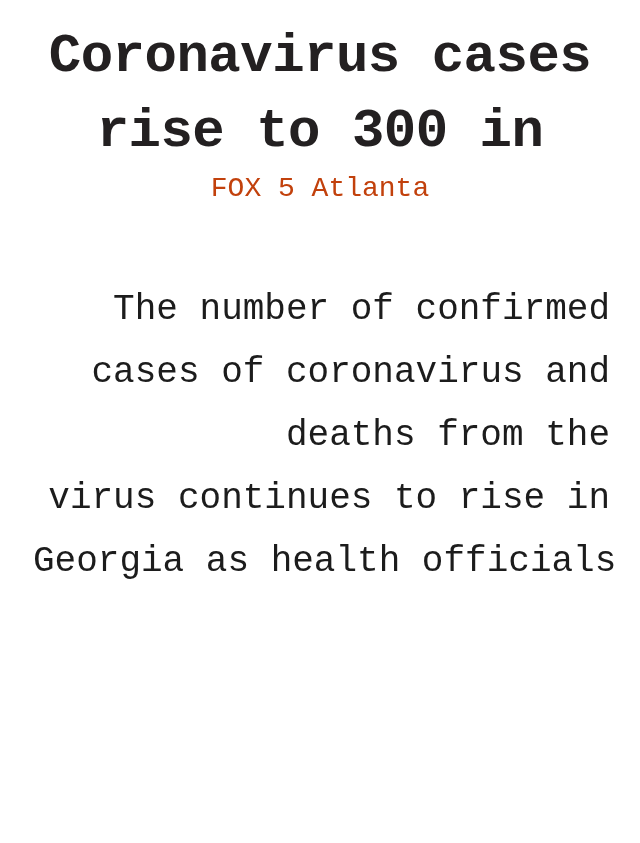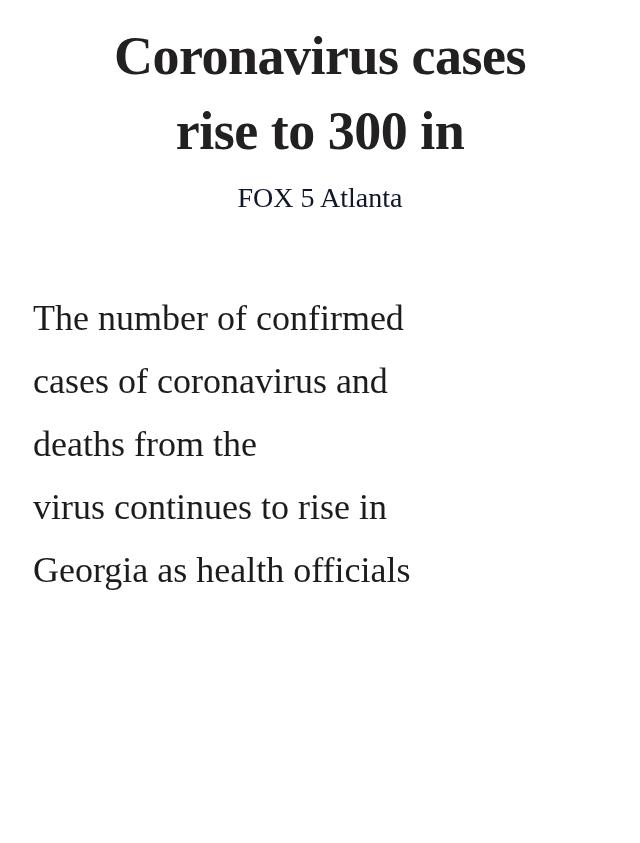--- a/index.html
+++ b/index.html
@@ -6,49 +6,48 @@
     margin: 0;
     padding: 0;
     background: #ffffff;
   }
   .page {
     position: relative;
     width: 640px;
     height: 843px;
     background: #ffffff;
     overflow: hidden;
-    font-family: Liberation Serif, serif;
+    font-family: Liberation Mono, monospace;
   }
   .headline {
     margin-top: 19px;
     text-align: center;
   }
   .headline .hl-line {
     font-size: 54px;
     font-weight: 700;
     line-height: 75px;
     height: 75px;
     color: #232021;
     letter-spacing: -0.5px;
     white-space: nowrap;
   }
   .source-line {
-    margin-top: 9px;
     text-align: center;
     font-size: 28px;
     line-height: 40px;
     height: 40px;
-    color: #0f172a;
+    color: #c2410c;
     white-space: nowrap;
   }
   .body-text {
     margin-top: 69px;
     padding-left: 33px;
     padding-right: 30px;
-    text-align: left;
+    text-align: right;
   }
   .body-text .body-line {
     font-size: 36px;
     font-weight: 400;
     line-height: 63px;
     height: 63px;
     color: #1c1c1c;
     white-space: nowrap;
   }
 </style>

